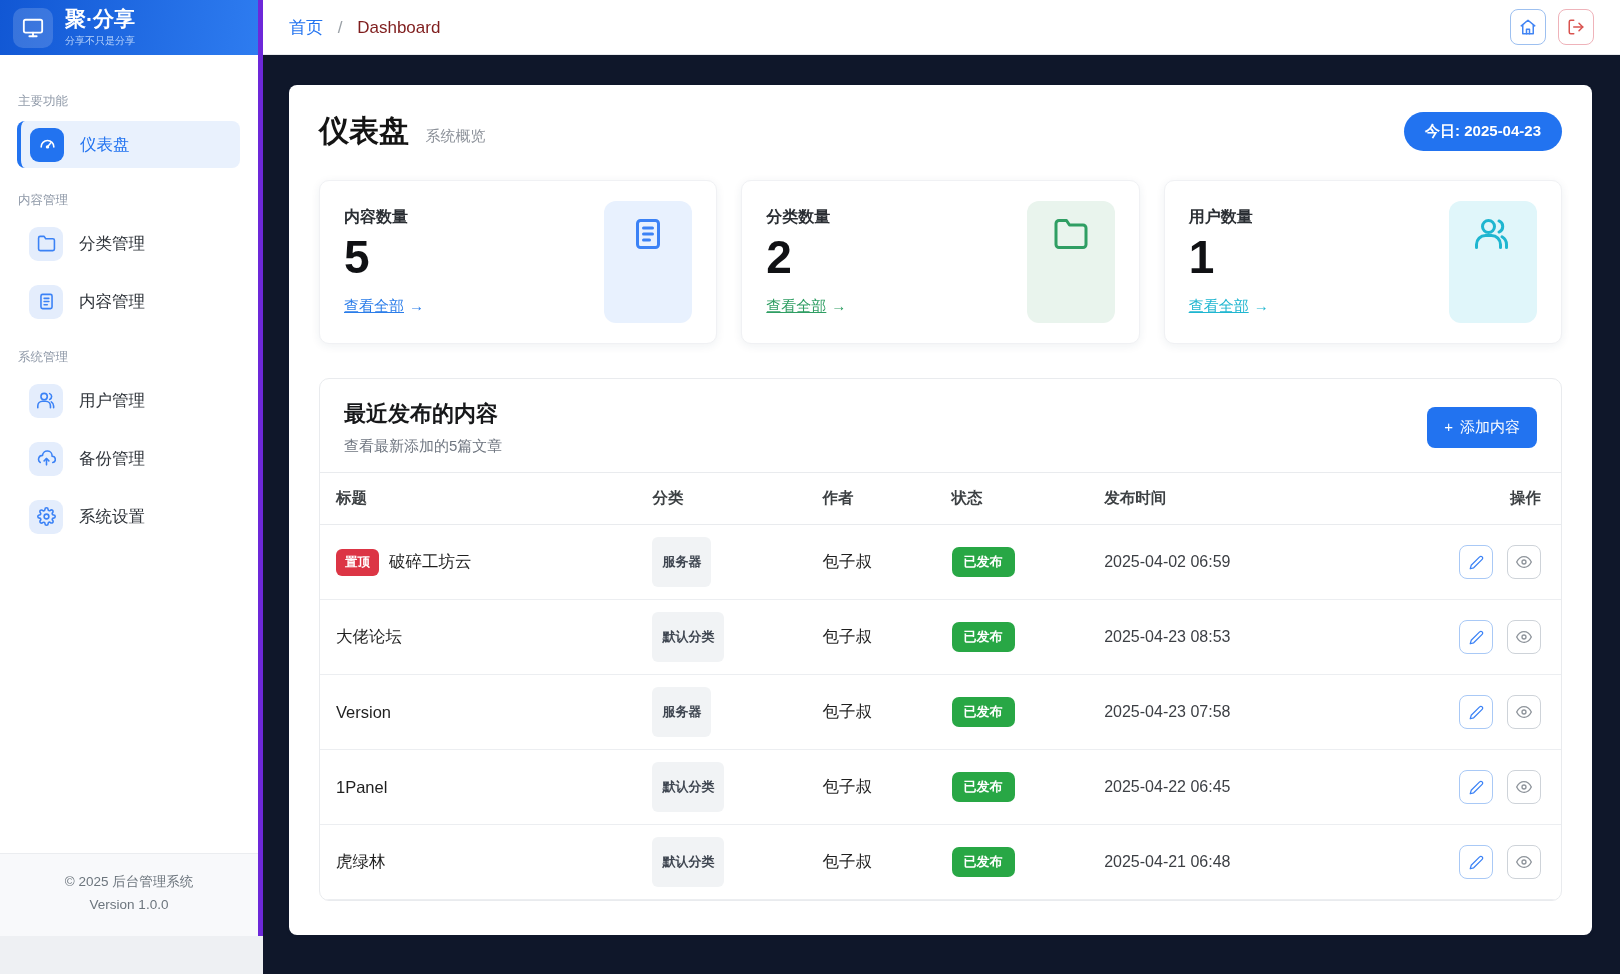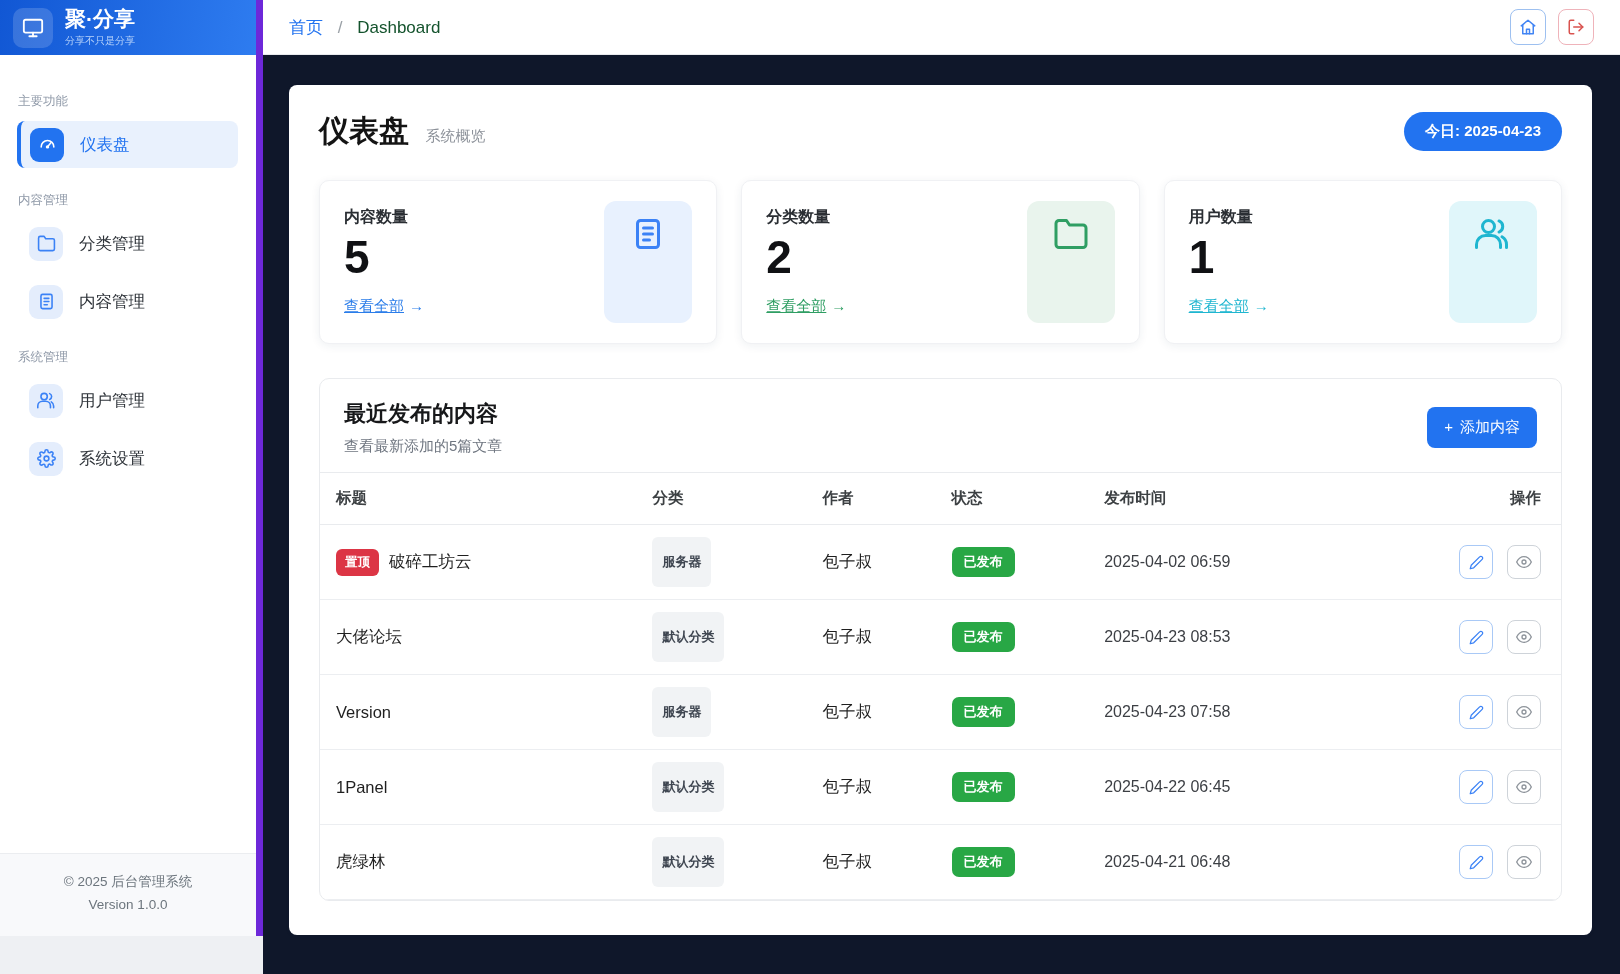--- a/index.html
+++ b/index.html
@@ -6,21 +6,21 @@
   html,body { width:1620px; height:974px; overflow:hidden; }
   body {
     font-family:"Liberation Sans","DejaVu Sans",sans-serif;
     background:#eef0f3; color:#202124;
   }
   .app { display:flex; width:1620px; height:974px; position:relative; }
 
   
   .sidebar {
     width:263px; height:936px; background:#fff;
-    border-right:7px solid #6d28d9; display:flex; flex-direction:column;
+    border-right:5px solid #6d28d9; display:flex; flex-direction:column;
     flex-shrink:0;
   }
   .brand {
     height:55px; background:linear-gradient(100deg,#1157d4 0%,#2e7cf0 100%);
     display:flex; align-items:center; padding:0 13px; gap:12px; flex-shrink:0;
   }
   .brand-icon {
     width:40px; height:40px; border-radius:10px; background:rgba(255,255,255,.16);
     display:flex; align-items:center; justify-content:center; color:#fff;
   }
@@ -50,21 +50,21 @@
   
   .main { flex:1; display:flex; flex-direction:column; min-width:0; }
   .topbar {
     height:55px; background:#fff; border-bottom:1px solid #e8eaed;
     display:flex; align-items:center; justify-content:space-between;
     padding:0 26px; flex-shrink:0;
   }
   .breadcrumb { font-size:17px; }
   .breadcrumb a { color:#2273f0; text-decoration:none; cursor:pointer; }
   .breadcrumb .sep { color:#9aa0a6; margin:0 10px; }
-  .breadcrumb .cur { color:#14532d; }
+  .breadcrumb .cur { color:#7f1d1d; }
   .top-actions { display:flex; gap:12px; }
   .icon-btn {
     width:36px; height:36px; border-radius:8px; background:#fff;
     display:flex; align-items:center; justify-content:center; cursor:pointer;
   }
   .icon-btn.blue { border:1px solid #9dc0f0; color:#4285f4; }
   .icon-btn.red  { border:1px solid #efb3ba; color:#d9534f; }
 
   .content { flex:1; background:#0f172a; position:relative; }
   .panel {
@@ -214,20 +214,30 @@
           <svg width="19" height="19" viewBox="0 0 24 24" fill="none" stroke="currentColor" stroke-width="2" stroke-linecap="round" stroke-linejoin="round">
               <circle cx="9" cy="7" r="4"></circle>
               <path d="M1 21v-2a6 6 0 0 1 6-6h4a6 6 0 0 1 6 6v2"></path>
               <path d="M16 3.3a4 4 0 0 1 0 7.4"></path>
               <path d="M21 21v-2a6 6 0 0 0-3-5.2"></path>
             </svg>
         </span>
         <span>用户管理</span>
       </div>
 
+      <div class="side-item">
+        <span class="item-icon">
+          <svg width="19" height="19" viewBox="0 0 24 24" fill="none" stroke="currentColor" stroke-width="2" stroke-linecap="round" stroke-linejoin="round">
+              <path d="M20 17a4 4 0 0 0-1-7.9A6 6 0 0 0 7 8a5 5 0 0 0-3 9"></path>
+              <polyline points="9 15 12 12 15 15"></polyline>
+              <line x1="12" y1="12" x2="12" y2="20"></line>
+            </svg>
+        </span>
+        <span>备份管理</span>
+      </div>
 
       <div class="side-item">
         <span class="item-icon">
           <svg width="19" height="19" viewBox="0 0 24 24" fill="none" stroke="currentColor" stroke-width="2" stroke-linecap="round" stroke-linejoin="round">
               <circle cx="12" cy="12" r="3"></circle>
               <path d="M19.4 15a1.65 1.65 0 0 0 .33 1.82l.06.06a2 2 0 0 1 0 2.83 2 2 0 0 1-2.83 0l-.06-.06a1.65 1.65 0 0 0-1.82-.33 1.65 1.65 0 0 0-1 1.51V21a2 2 0 0 1-2 2 2 2 0 0 1-2-2v-.09A1.65 1.65 0 0 0 9 19.4a1.65 1.65 0 0 0-1.82.33l-.06.06a2 2 0 0 1-2.83 0 2 2 0 0 1 0-2.83l.06-.06a1.65 1.65 0 0 0 .33-1.82 1.65 1.65 0 0 0-1.51-1H3a2 2 0 0 1-2-2 2 2 0 0 1 2-2h.09A1.65 1.65 0 0 0 4.6 9a1.65 1.65 0 0 0-.33-1.82l-.06-.06a2 2 0 0 1 0-2.83 2 2 0 0 1 2.83 0l.06.06a1.65 1.65 0 0 0 1.82.33H9a1.65 1.65 0 0 0 1-1.51V3a2 2 0 0 1 2-2 2 2 0 0 1 2 2v.09a1.65 1.65 0 0 0 1 1.51 1.65 1.65 0 0 0 1.82-.33l.06-.06a2 2 0 0 1 2.83 0 2 2 0 0 1 0 2.83l-.06.06a1.65 1.65 0 0 0-.33 1.82V9a1.65 1.65 0 0 0 1.51 1H21a2 2 0 0 1 2 2 2 2 0 0 1-2 2h-.09a1.65 1.65 0 0 0-1.51 1z"></path>
             </svg>
         </span>
         <span>系统设置</span>
       </div>

